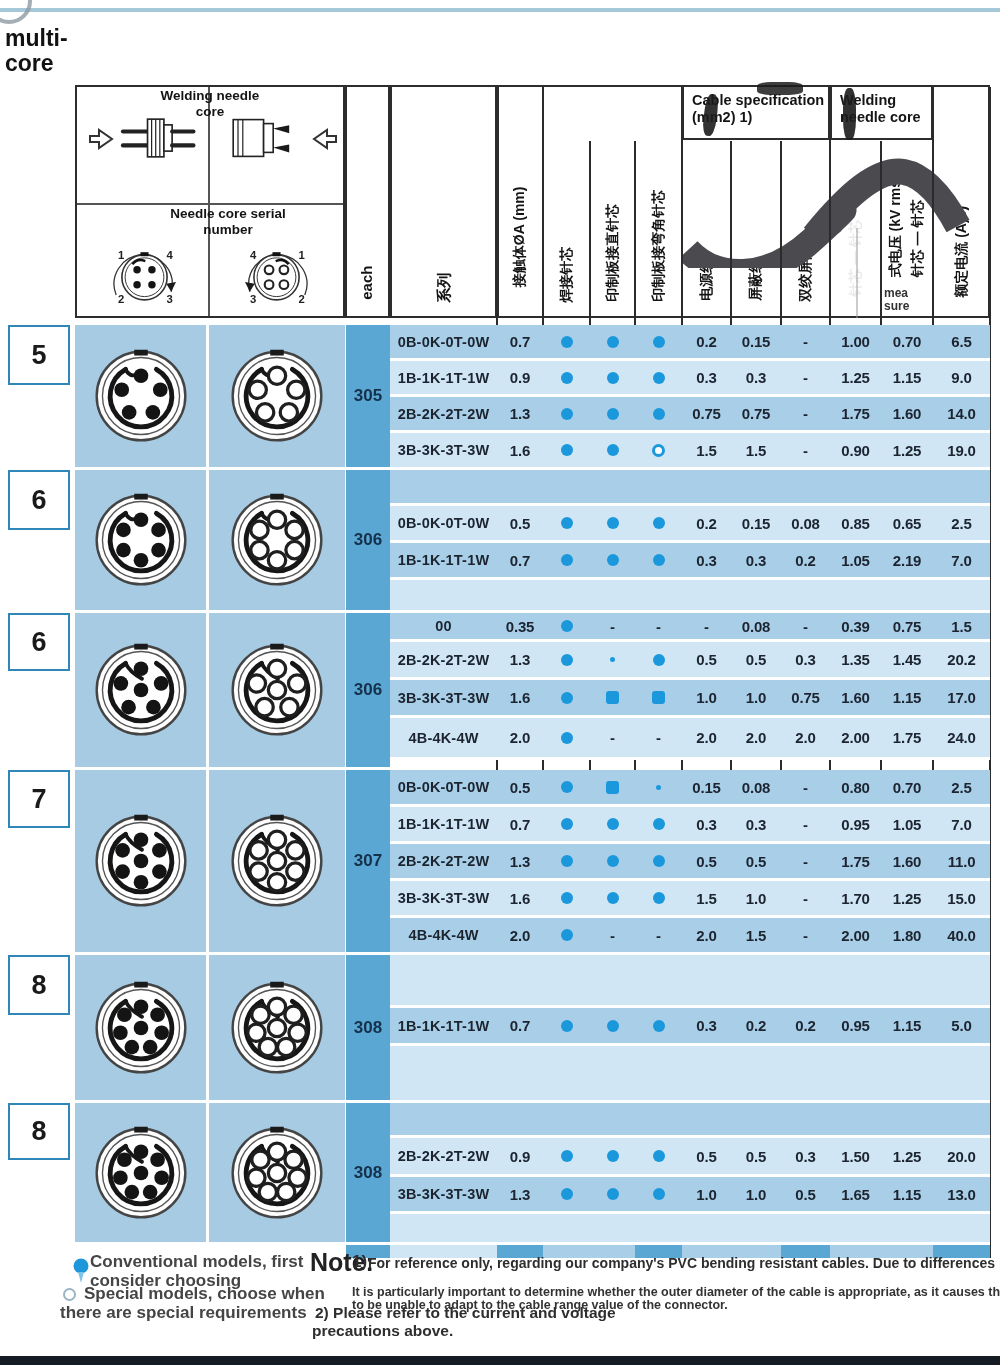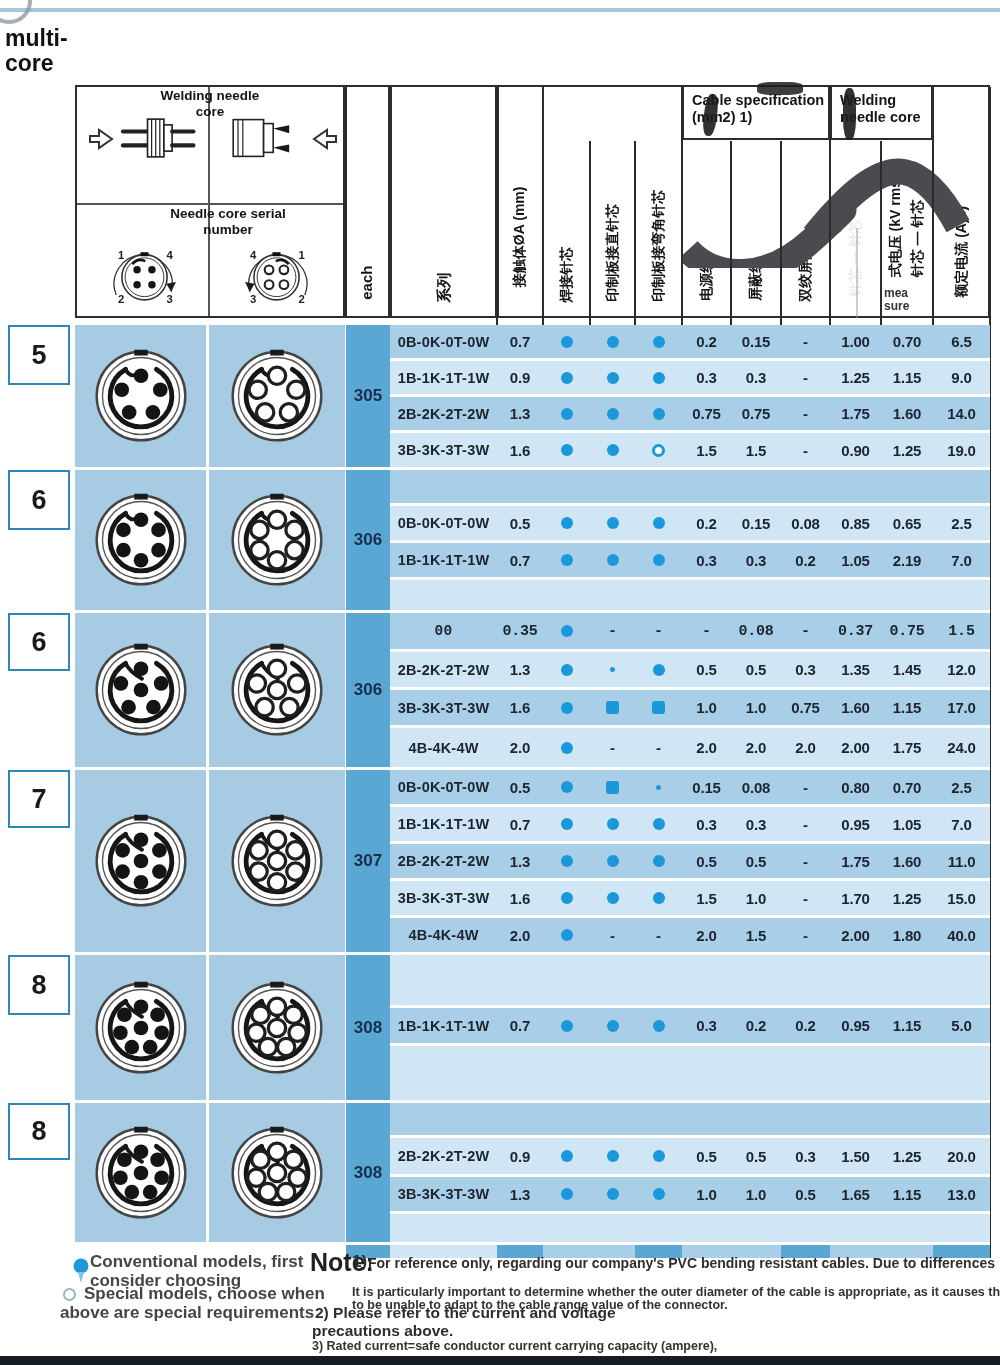--- a/index.html
+++ b/index.html
@@ -423,57 +423,57 @@
     <circle cx="55.0" cy="33.0" r="9" fill="#fff" stroke="#1f1f1f" stroke-width="3.4"></circle>
           <circle cx="75.9" cy="48.2" r="9" fill="#fff" stroke="#1f1f1f" stroke-width="3.4"></circle>
           <circle cx="67.9" cy="72.8" r="9" fill="#fff" stroke="#1f1f1f" stroke-width="3.4"></circle>
           <circle cx="42.1" cy="72.8" r="9" fill="#fff" stroke="#1f1f1f" stroke-width="3.4"></circle>
           <circle cx="34.1" cy="48.2" r="9" fill="#fff" stroke="#1f1f1f" stroke-width="3.4"></circle>
           <circle cx="55" cy="55" r="9" fill="#fff" stroke="#1f1f1f" stroke-width="3.4"></circle>
         </svg>
       </div>
       <div class="strip" style="top: 613px; height: 154px;">306</div>
       <div class="rows" style="left: 390px; top: 613px; width: 600px; position: absolute;">
-        <div class="row" style="height: 39px; position: relative; font-family: Liberation Mono, monospace;">
+        <div class="row" style="height: 29px; position: relative;">
           <div class="cell code" style="width: 107px; background: var(--row-medium);">00</div>
           <div class="cell" style="width: 46px; background: var(--row-medium);">0.35</div>
           <div class="cell" style="width: 47px; background: var(--row-medium);">
             <span class="dot-f"></span>
           </div>
           <div class="cell" style="width: 45px; background: var(--row-medium);">
             <span>-</span>
           </div>
           <div class="cell" style="width: 47px; background: var(--row-medium);">
             <span>-</span>
           </div>
           <div class="cell" style="width: 49px; background: var(--row-medium);">-</div>
           <div class="cell" style="width: 50px; background: var(--row-medium);">0.08</div>
           <div class="cell" style="width: 49px; background: var(--row-medium);">-</div>
-          <div class="cell" style="width: 51px; background: var(--row-medium);">0.37</div>
+          <div class="cell" style="width: 51px; background: var(--row-medium);">0.39</div>
           <div class="cell" style="width: 52px; background: var(--row-medium);">0.75</div>
           <div class="cell" style="width: 57px; background: var(--row-medium);">1.5</div>
         </div>
         <div class="row" style="height: 38px; position: relative;">
           <div class="cell code" style="width: 107px; background: var(--row-light);">2B-2K-2T-2W</div>
           <div class="cell" style="width: 46px; background: var(--row-light);">1.3</div>
           <div class="cell" style="width: 47px; background: var(--row-light);">
             <span class="dot-f"></span>
           </div>
           <div class="cell" style="width: 45px; background: var(--row-light);">
             <span class="dot-s"></span>
           </div>
           <div class="cell" style="width: 47px; background: var(--row-light);">
             <span class="dot-f"></span>
           </div>
           <div class="cell" style="width: 49px; background: var(--row-light);">0.5</div>
           <div class="cell" style="width: 50px; background: var(--row-light);">0.5</div>
           <div class="cell" style="width: 49px; background: var(--row-light);">0.3</div>
           <div class="cell" style="width: 51px; background: var(--row-light);">1.35</div>
           <div class="cell" style="width: 52px; background: var(--row-light);">1.45</div>
-          <div class="cell" style="width: 57px; background: var(--row-light);">12.0</div>
+          <div class="cell" style="width: 57px; background: var(--row-light);">20.2</div>
         </div>
         <div class="row" style="height: 38px; position: relative;">
           <div class="cell code" style="width: 107px; background: var(--row-medium);">3B-3K-3T-3W</div>
           <div class="cell" style="width: 46px; background: var(--row-medium);">1.6</div>
           <div class="cell" style="width: 47px; background: var(--row-medium);">
             <span class="dot-f"></span>
           </div>
           <div class="cell" style="width: 45px; background: var(--row-medium);">
             <span class="dot-sq"></span>
           </div>
@@ -840,25 +840,24 @@
     </div>
 
   <svg class="abs" style="left:72px;top:1258px;" width="18" height="26" viewBox="0 0 18 26">
     <circle cx="9" cy="8" r="7.5" fill="#1d97da"></circle>
       <path d="M 6 14 L 9 25 L 12 14 Z" fill="#7fc3e8"></path>
   </svg>
   <div class="legend-text" style="left:90px;top:1252px;">Conventional models, first</div>
   <div class="legend-text" style="left:90px;top:1271px;">consider choosing</div>
   <div class="abs" style="left:63px;top:1288px;width:13px;height:13px;border-radius:50%;border:2px solid #9ab4c4;background:#fff;box-sizing:border-box;"></div>
   <div class="legend-text" style="left:84px;top:1284px;">Special models, choose when</div>
-  <div class="legend-text" style="left:60px;top:1303px;">above are special requirements</div>
+  <div class="legend-text" style="left:60px;top:1303px;">there are special requirements</div>
 
   <div class="note-big" style="left:310px;top:1248px;">Note:</div>
   <div class="note-md" style="left:352px;top:1252px;font-size:17px;">1)</div>
   <div class="note-md" style="left:368px;top:1255px;">For reference only, regarding our company's PVC bending resistant cables. Due to differences in the</div>
   <div class="note-sm" style="left:352px;top:1285px;">It is particularly important to determine whether the outer diameter of the cable is appropriate, as it causes the cable</div>
   <div class="note-sm" style="left:352px;top:1298px;">to be unable to adapt to the cable range value of the connector.</div>
   <div class="note-md" style="left:315px;top:1304px;font-size:15.5px;">2) Please refer to the current and voltage</div>
   <div class="note-md" style="left:312px;top:1322px;font-size:15.5px;">precautions above.</div>
-  <div class="note-sm" style="left:312px;top:1339px;">3) Rated current=safe conductor current carrying capacity (ampere),</div>
 
   <div class="bottom-bar"></div>
 </div>
 
 </body></html>

